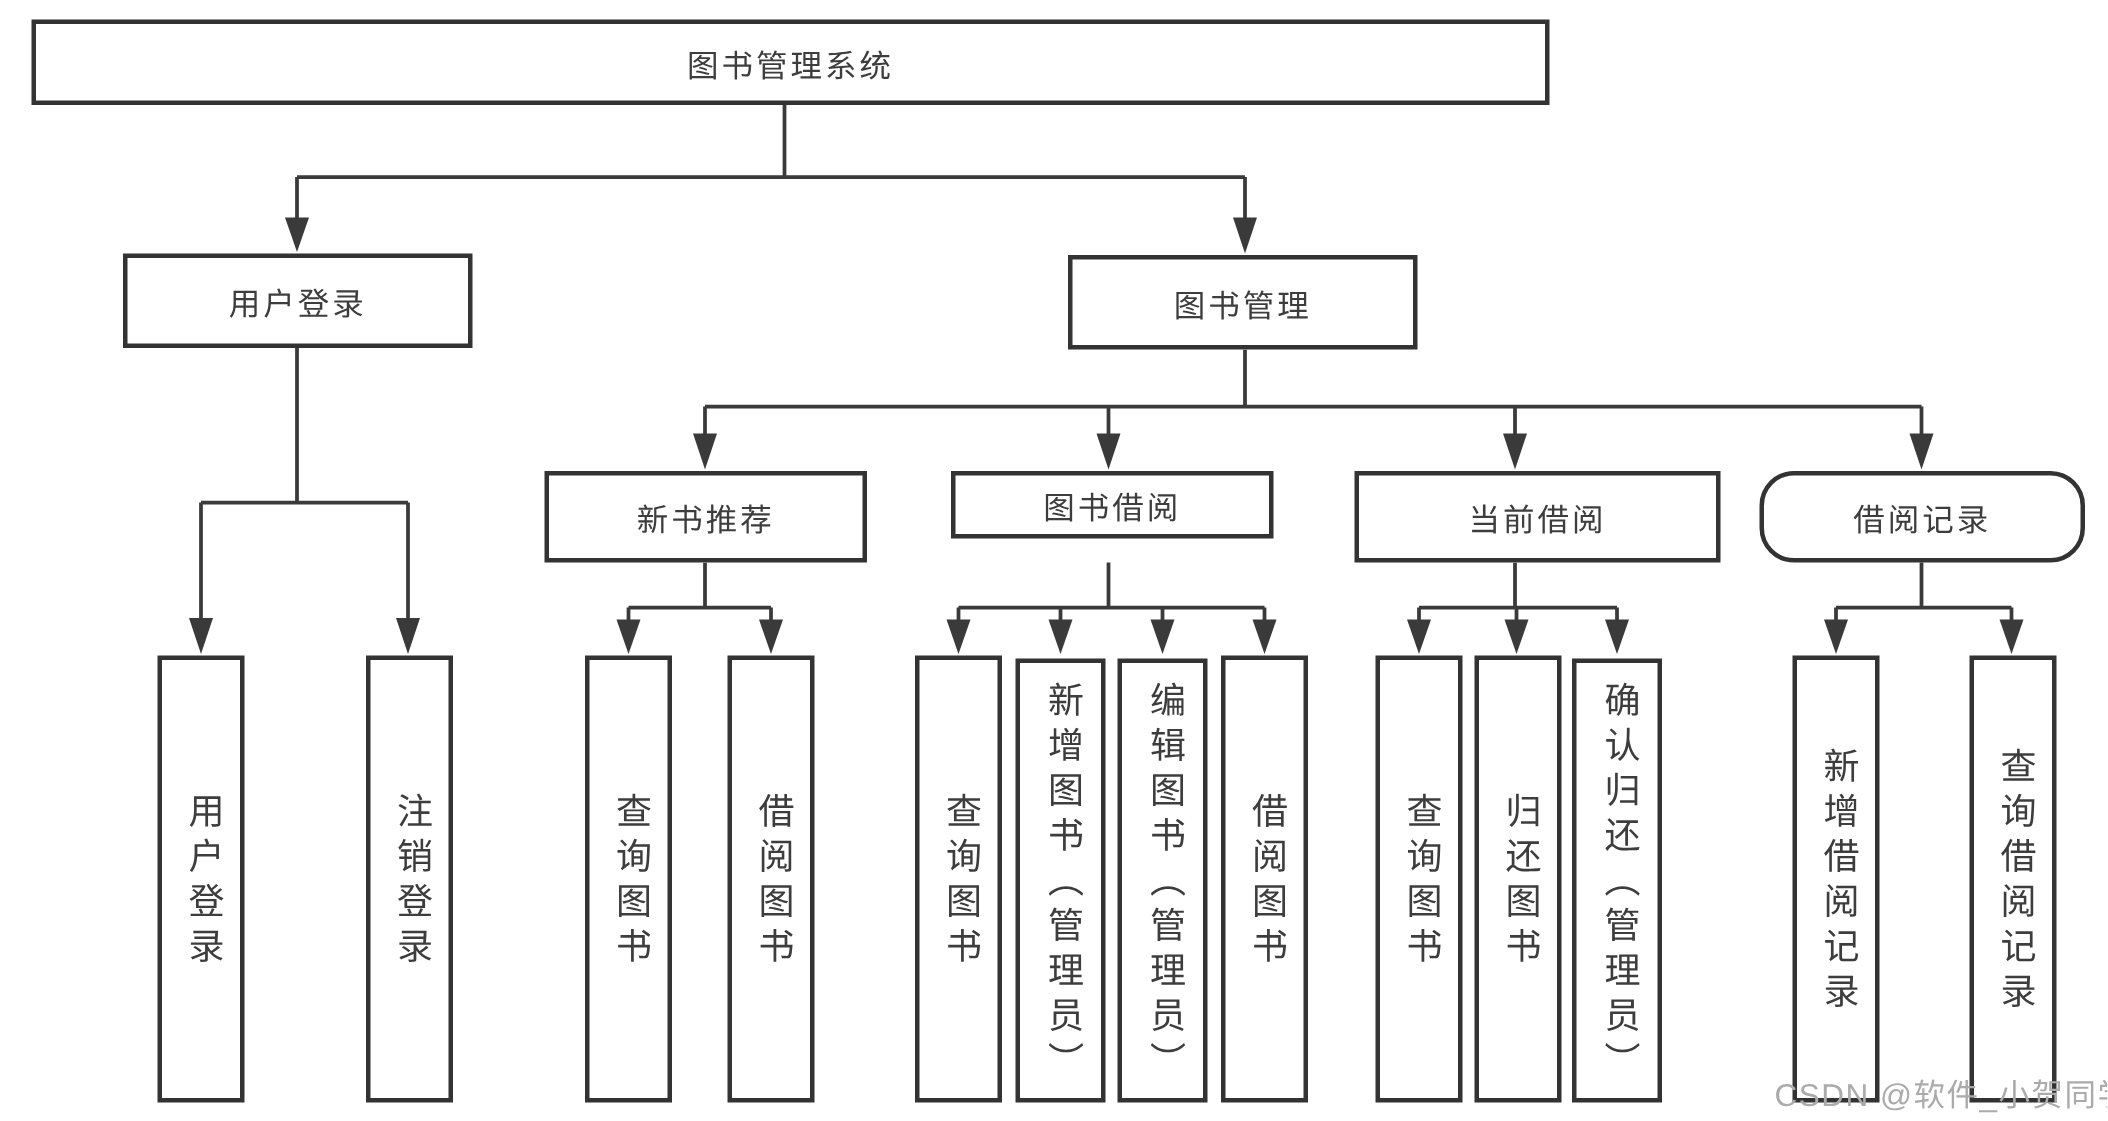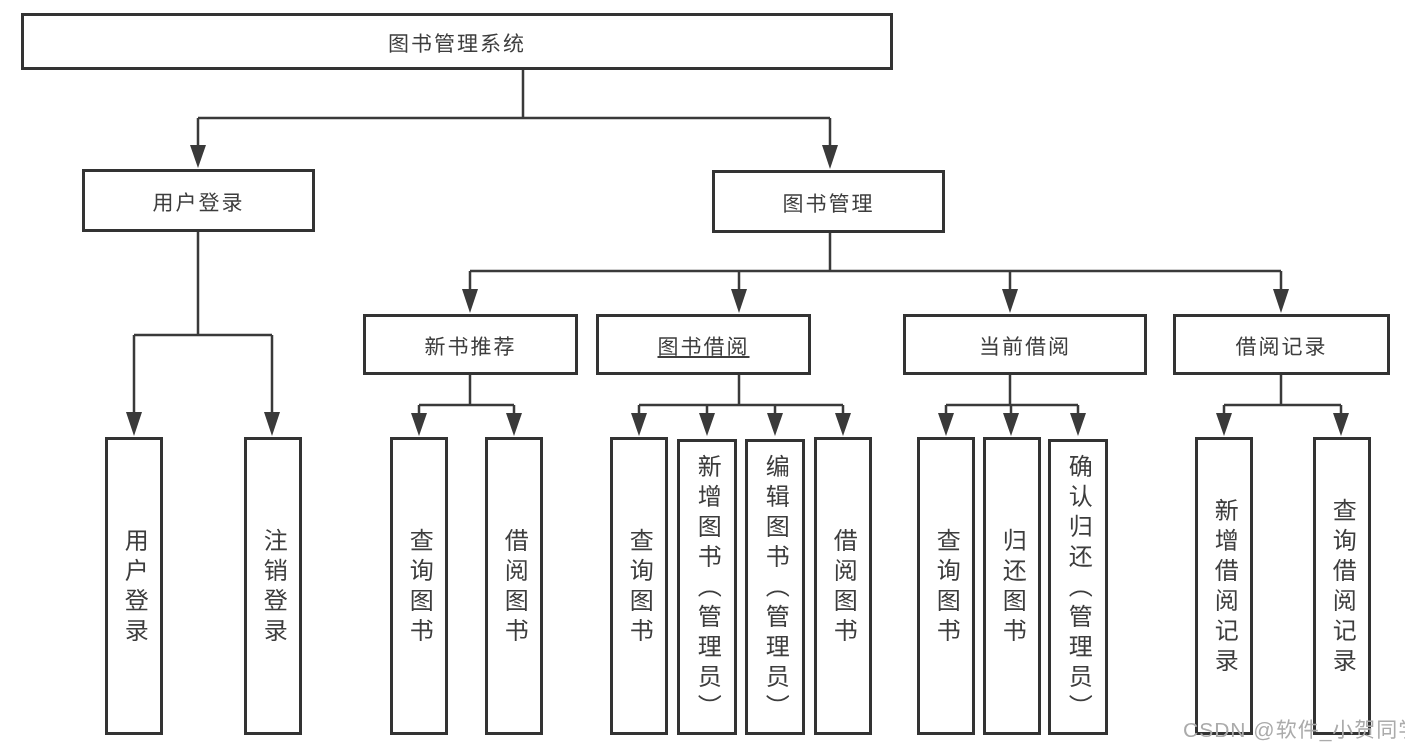--- a/index.html
+++ b/index.html
@@ -96,29 +96,29 @@
       <polygon points="767,413 783,413 775,436"></polygon>
       <polygon points="835,413 851,413 843,436"></polygon>
       <polygon points="938,413 954,413 946,436"></polygon>
       <polygon points="1003,413 1019,413 1011,436"></polygon>
       <polygon points="1070,413 1086,413 1078,436"></polygon>
       <polygon points="1216,413 1232,413 1224,436"></polygon>
       <polygon points="1333,413 1349,413 1341,436"></polygon>
     </g>
   </svg>
 
-  <div class="box root-box" style="left:21px; top:13px; width:872px; height:57px;">图书管理系统</div>
+  <div class="box root-box" style="left:21px; top:13px; width:1012px; height:57px;">图书管理系统</div>
 
   <div class="box h" style="left:82px; top:169px; width:233px; height:63px;">用户登录</div>
   <div class="box h" style="left:712px; top:170px; width:233px; height:63px;">图书管理</div>
 
   <div class="box h" style="left:363px; top:314px; width:215px; height:61px;">新书推荐</div>
-  <div class="box h" style="left:596px; top:314px; width:215px; height:61px;text-decoration:underline;">图书借阅</div>
+  <div class="box h" style="left:634px; top:314px; width:215px; height:45px;">图书借阅</div>
   <div class="box h" style="left:903px; top:314px; width:244px; height:61px;">当前借阅</div>
-  <div class="box h" style="left:1173px; top:314px; width:217px; height:61px;">借阅记录</div>
+  <div class="box h" style="left:1173px; top:314px; width:217px; height:61px;border-radius:23px;">借阅记录</div>
 
   <div class="box leaf" style="left:105px; top:437px; width:58px; height:298px;">用户登录</div>
   <div class="box leaf" style="left:244px; top:437px; width:58px; height:298px;">注销登录</div>
 
   <div class="box leaf" style="left:390px; top:437px; width:58px; height:298px;">查询图书</div>
   <div class="box leaf" style="left:485px; top:437px; width:58px; height:298px;">借阅图书</div>
 
   <div class="box leaf" style="left:610px; top:437px; width:58px; height:298px;">查询图书</div>
   <div class="box leaf" style="left:677px; top:439px; width:60px; height:296px;">新增图书（管理员）</div>
   <div class="box leaf" style="left:745px; top:439px; width:60px; height:296px;">编辑图书（管理员）</div>

